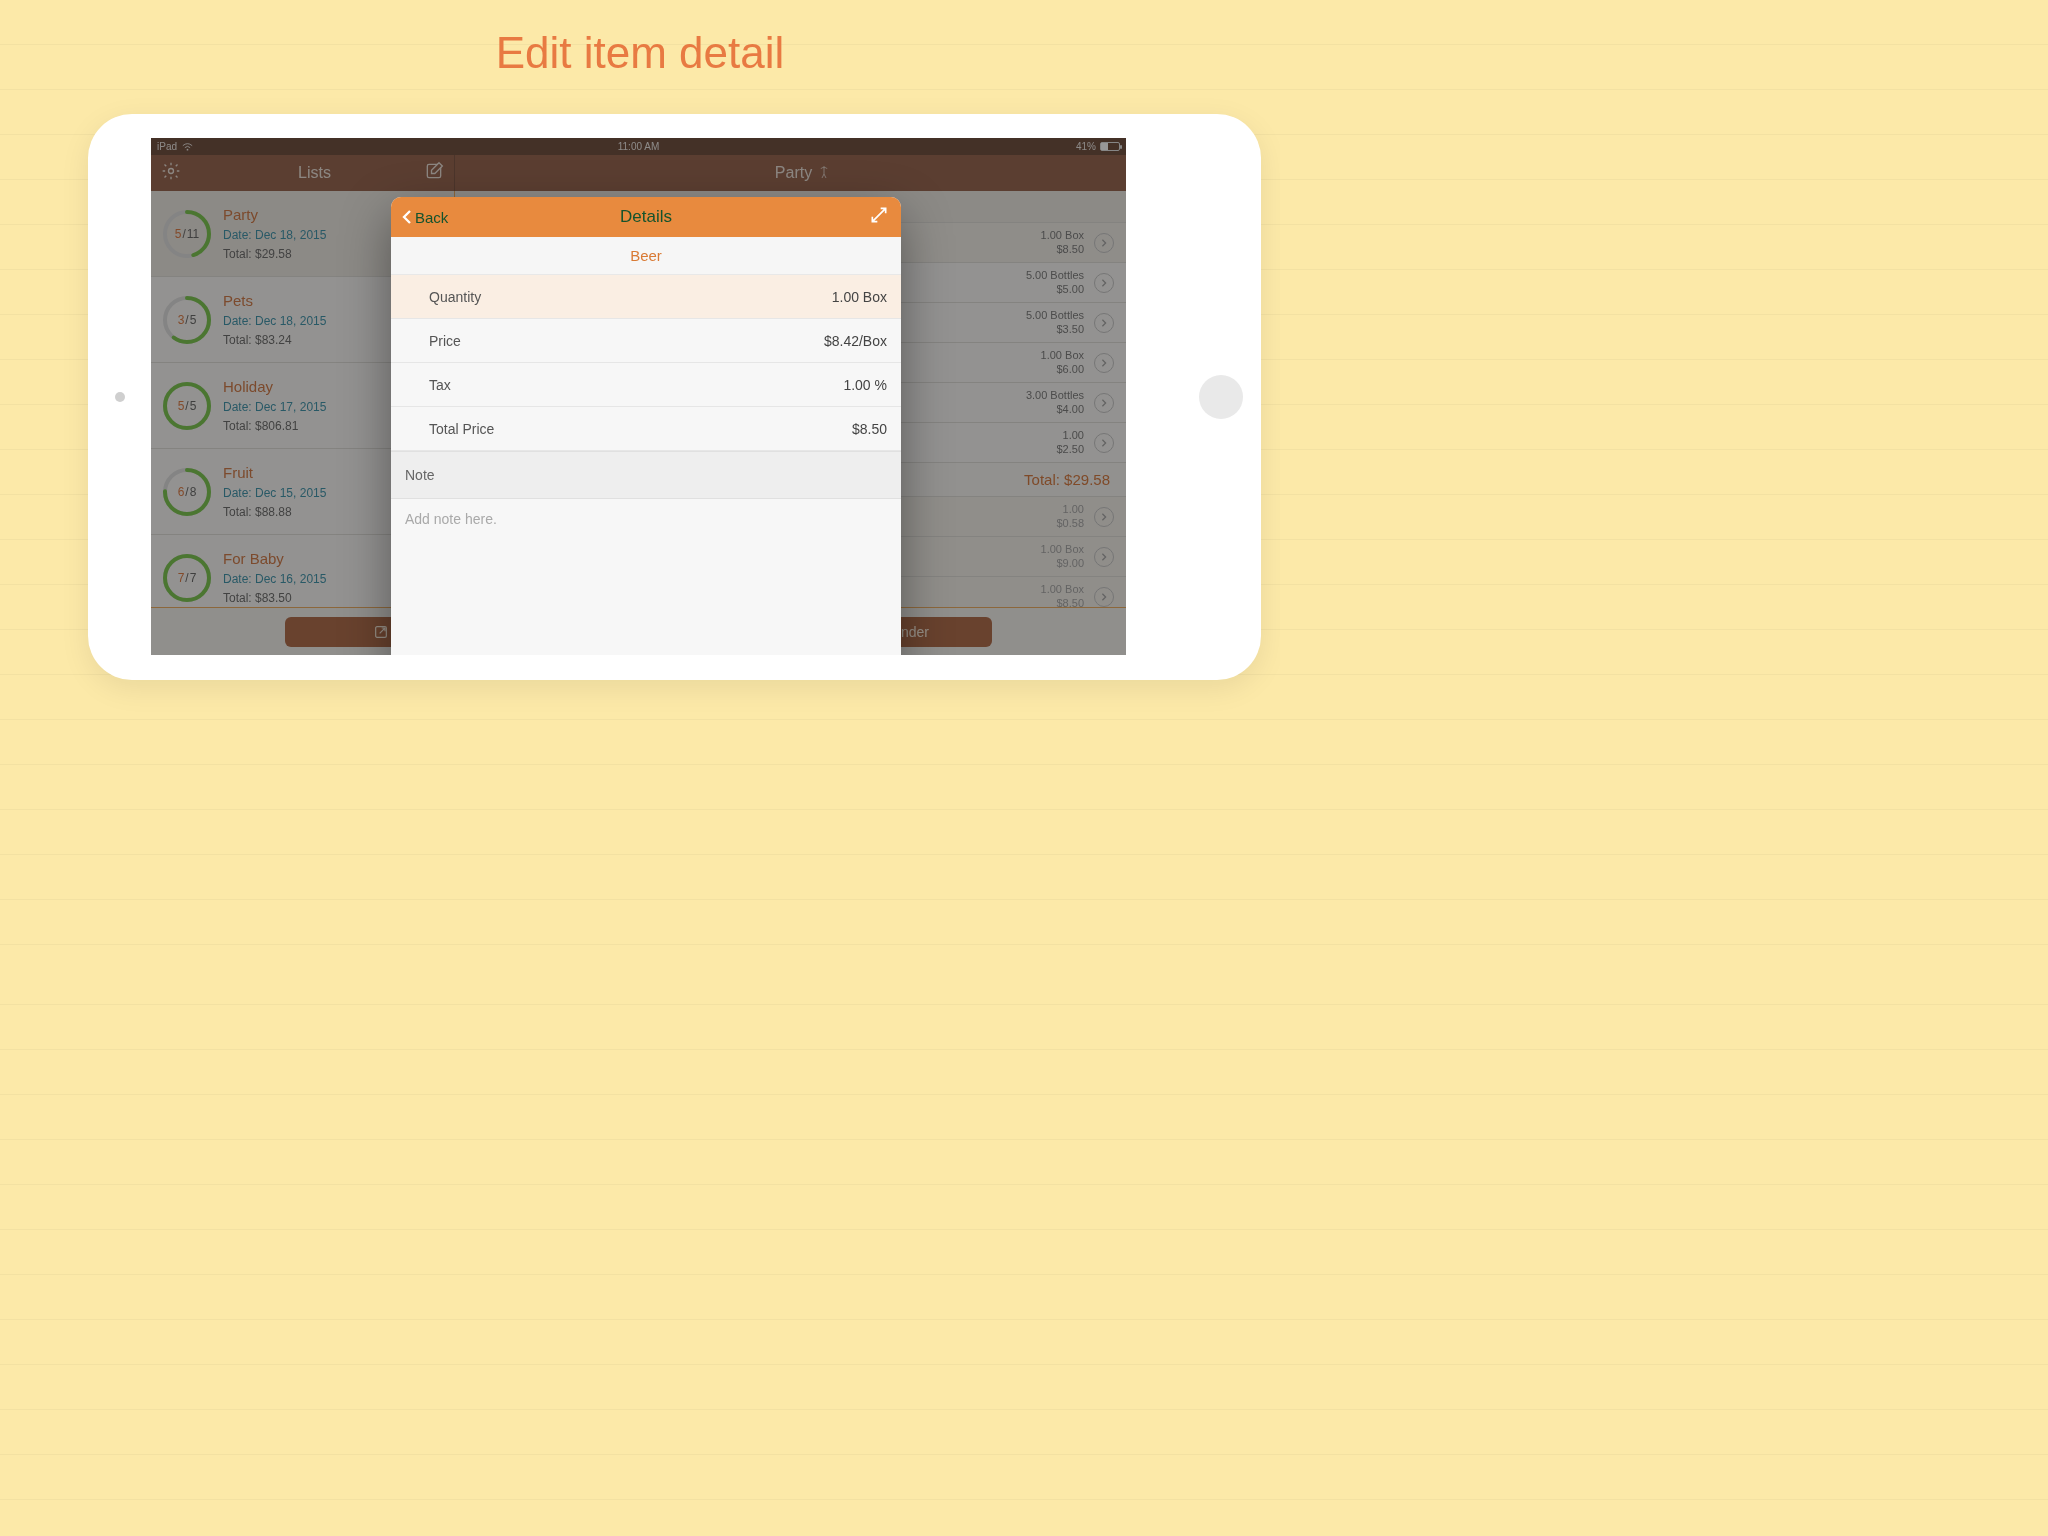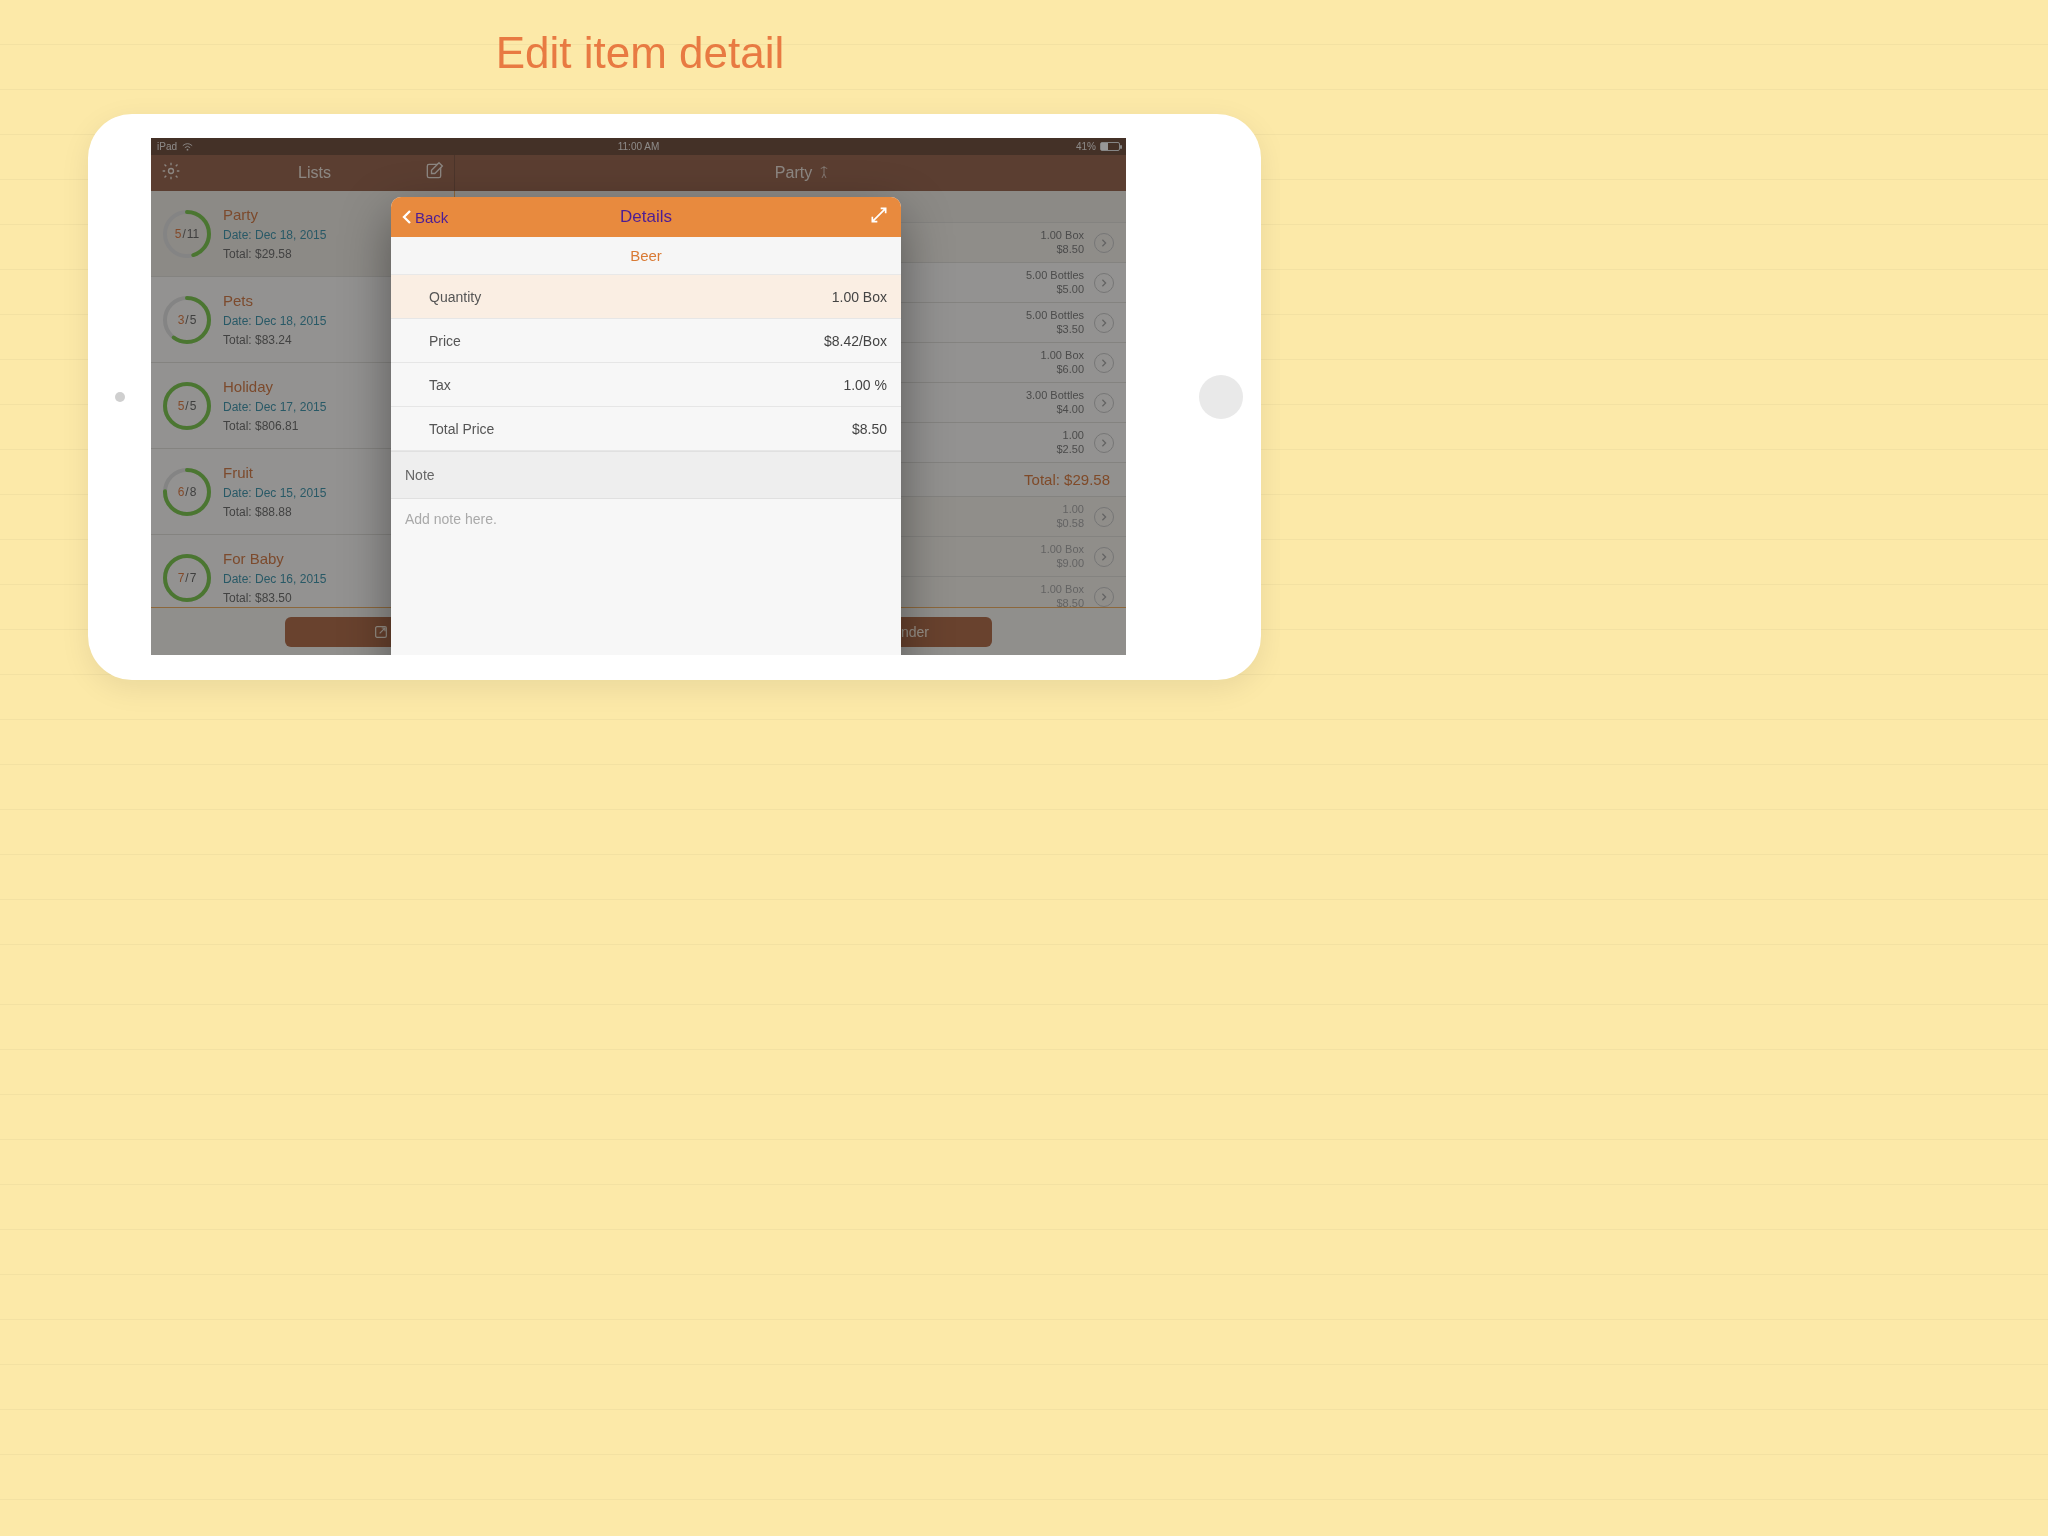--- a/index.html
+++ b/index.html
@@ -148,21 +148,21 @@
     left: 240px; top: 59px;
     width: 510px; height: 480px;
     background:#f7f7f7;
     border-radius:10px;
     box-shadow: 0 18px 50px rgba(0,0,0,0.4);
     z-index:10;
     overflow:hidden;
     display:flex; flex-direction:column;
   }
   .modal-header {
-    height:40px; background:#e88a3e; display:flex; align-items:center; justify-content:center; color:#4c1d95; font-size:17px; position:relative;
+    height:40px; background:#e88a3e; display:flex; align-items:center; justify-content:center; color:#14532d; font-size:17px; position:relative;
   }
   .modal-back { position:absolute; left:10px; display:flex; align-items:center; gap:2px; font-size:15px;}
   .modal-expand { position:absolute; right:12px; font-size:18px;}
   .modal-item-name { text-align:center; color:#d97a34; font-size:15px; padding:10px 12px; background:#f6f6f6; border-bottom:1px solid #e8e8e8;}
   .detail-row {
     display:flex; justify-content:space-between; align-items:center;
     height:44px; border-bottom:1px solid #e6e6e6; padding:0 14px; font-size:14px;
   }
   .detail-row.hl { background:#faeee3;}
   .detail-label { color:#555;margin-left:24px; }

